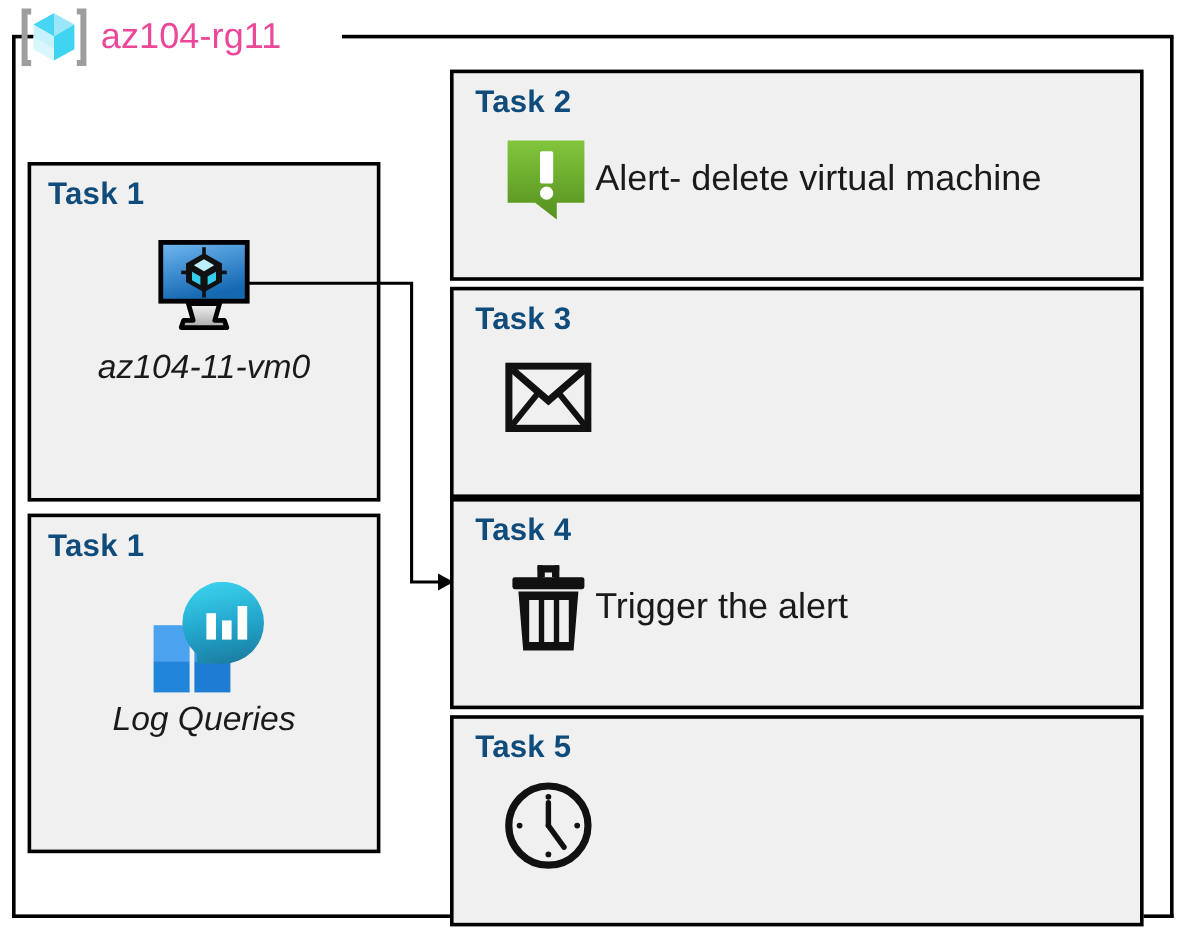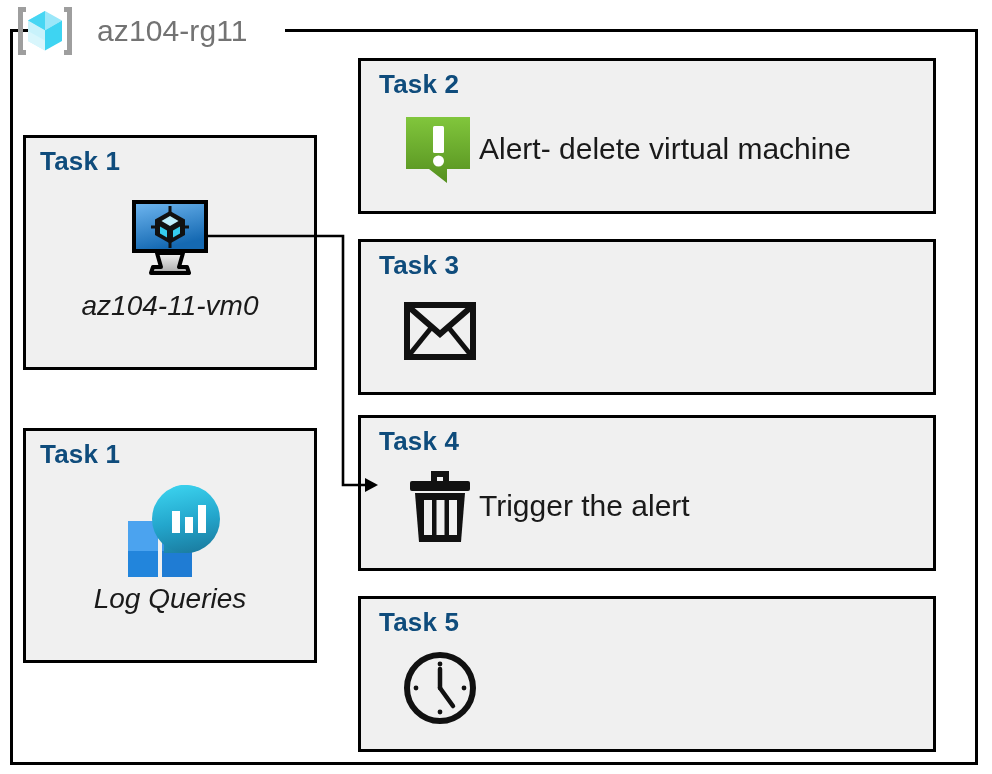--- a/index.html
+++ b/index.html
@@ -60,44 +60,43 @@
     align-items: center;
     gap: 8px;
   }
   .rg-icon {
     width: 62px;
     height: 56px;
     display: block;
   }
   .rg-title {
     font-size: 30px;
-    color: #737373;
+    color: #ec4899;
     letter-spacing: 0.1px;
     white-space: nowrap;
-    margin-left: 13px;
   }
 
   
   .card {
     position: absolute;
     box-sizing: border-box;
     background: #F0F0F0;
     border: 3px solid #000000;
   }
   .card-label {
     position: absolute;
     font-size: 26px;
     font-weight: bold;
     color: #0F4C7C;
     letter-spacing: 0.2px;
     white-space: nowrap;
   }
 
   
-  .card-v { width: 294px; height: 235px; left: 23px; }
+  .card-v { width: 294px; height: 283px; left: 23px; }
   .card-v .card-label { left: 14px; top: 8px; }
   .card-v .v-icon {
     position: absolute;
     left: 0; right: 0;
     top: 57px;
     display: flex;
     justify-content: center;
     align-items: center;
     height: 86px;
   }
@@ -106,21 +105,21 @@
     left: 0; right: 0;
     top: 152px;
     text-align: center;
     font-size: 28px;
     color: #1a1a1a;
     white-space: nowrap;
     font-style: italic;
   }
 
   
-  .card-h { width: 578px; height: 156px; left: 358px; }
+  .card-h { width: 578px; height: 176px; left: 375px; }
   .card-h .card-label { left: 18px; top: 8px; }
   .card-h .h-row {
     position: absolute;
     left: 40px;
     top: 48px;
     height: 82px;
     display: flex;
     align-items: center;
   }
   .card-h .h-iconbox {

